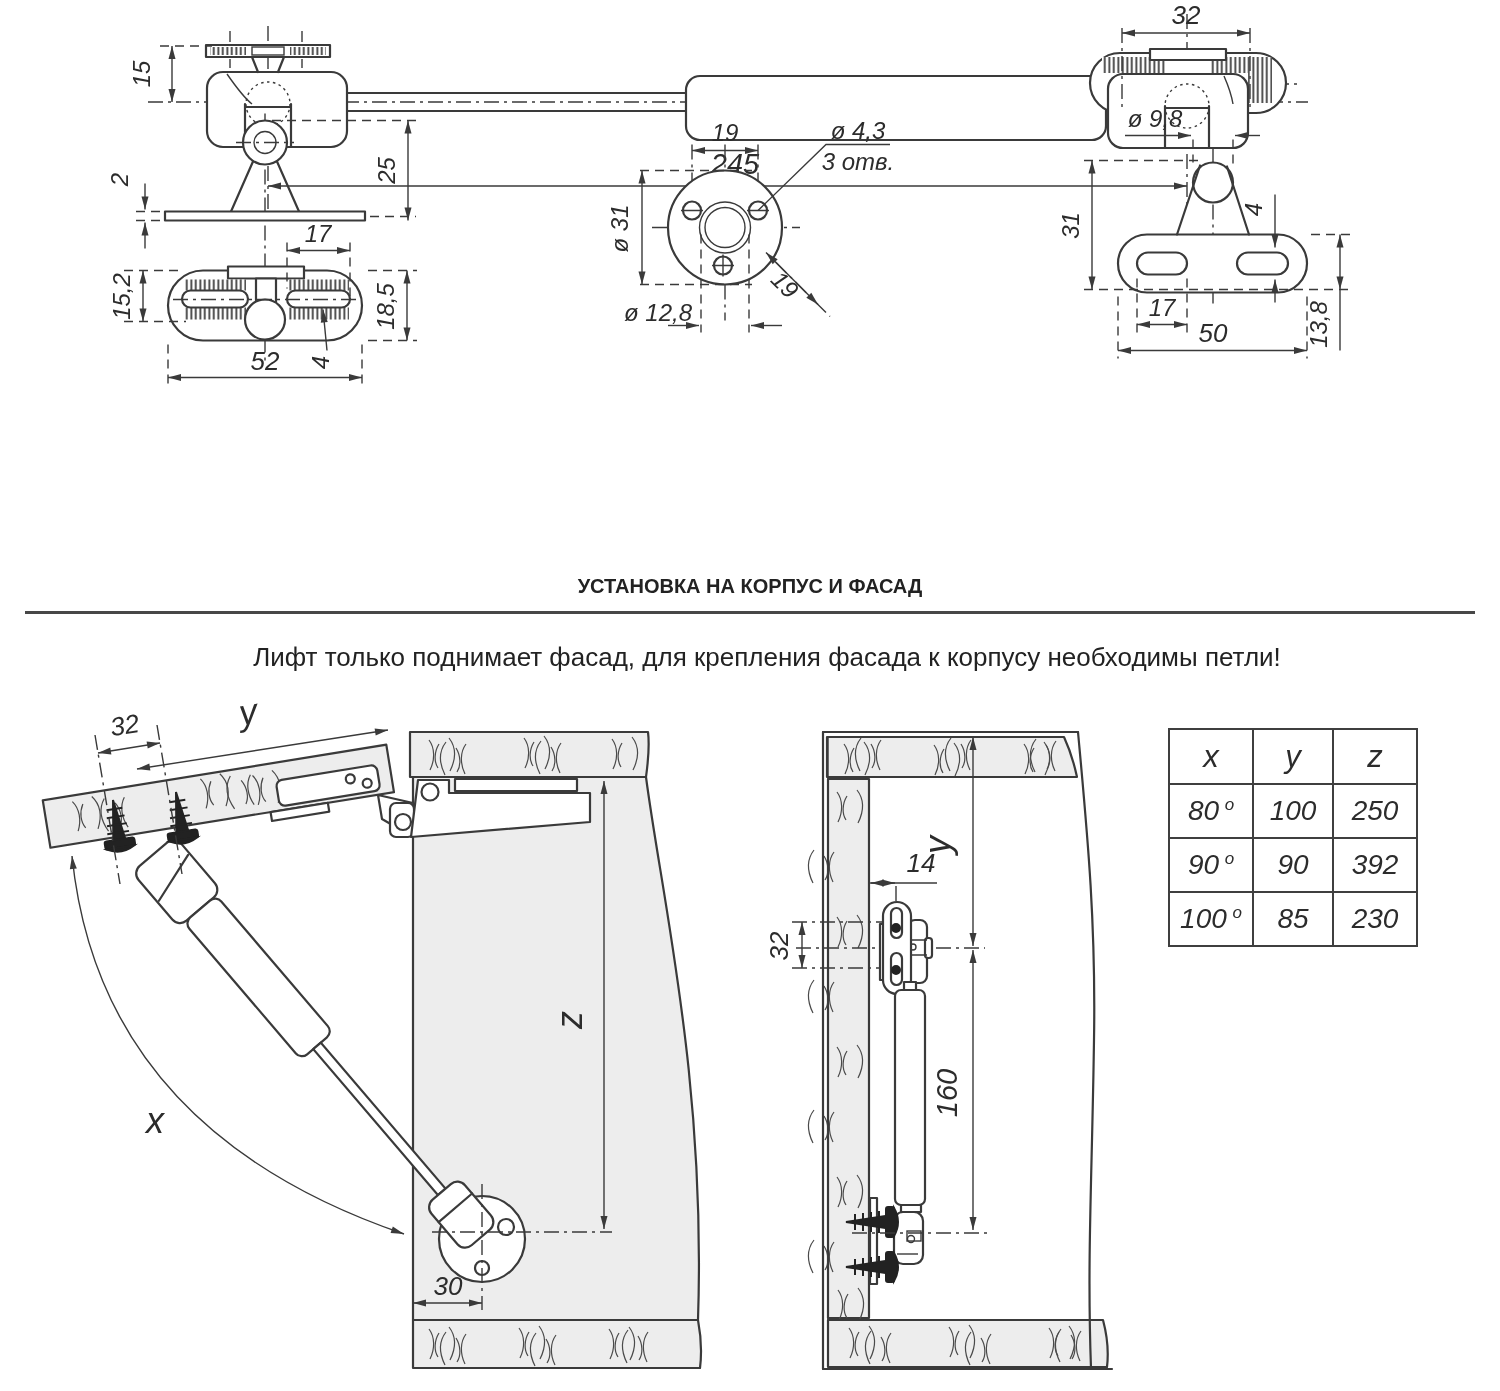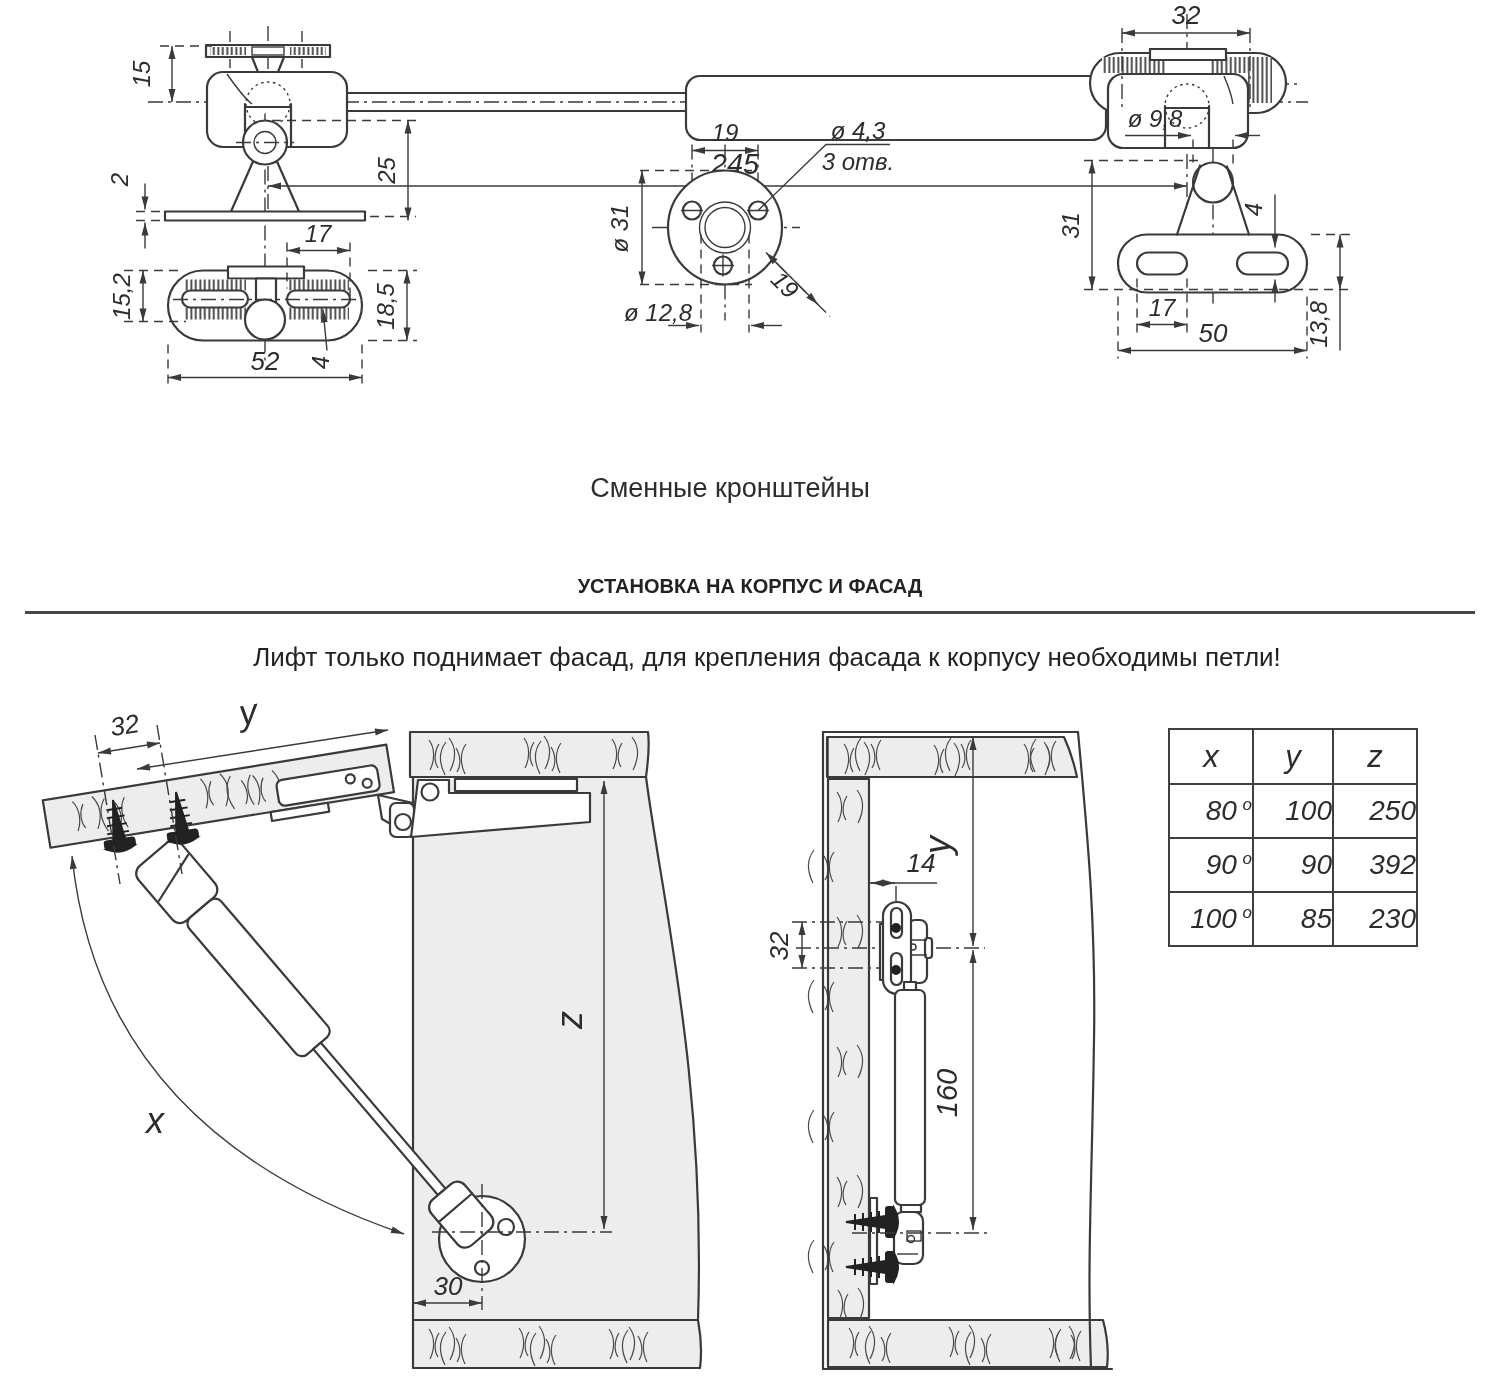--- a/index.html
+++ b/index.html
@@ -29,21 +29,21 @@
            font-weight:bold;font-size:20px;color:#222;}
   .rule{position:absolute;left:25px;top:611px;width:1450px;height:3px;background:#474747;}
   .note{position:absolute;left:0;top:642px;width:100%;text-align:center;
         font-size:26px;color:#222;padding-left:17px;}
   
   .xyz-table{position:absolute;left:1168px;top:728px;border-collapse:collapse;}
   .xyz-table td{border:2.5px solid #3f3f3f;text-align:center;vertical-align:middle;
                 font-style:italic;color:#2c2c2c;font-size:28px;padding:0;}
   .xyz-table .hd td{font-size:31px;height:53px;}
   .xyz-table td.c1{width:82px;} .xyz-table td.c2{width:78px;} .xyz-table td.c3{width:82px;}
-  .xyz-table .r td{height:52px;text-align:right;}
+  .xyz-table .r td{height:52px;}
   .xyz-table sup{font-size:17px;font-style:italic;}
 </style>
 </head>
 <body>
 
 <div id="canvas">
 
 <svg id="svg-top" width="1500" height="215" viewBox="0 0 1500 215">
   <defs>
     <marker id="mE" markerWidth="16" markerHeight="10" refX="15" refY="5" orient="auto" markerUnits="userSpaceOnUse">
@@ -231,21 +231,20 @@
     <path class="tn" d="M1118 458 H1307" marker-start="url(#mS)" marker-end="url(#mE)"></path>
     <text class="d26" x="1213" y="449">50</text>
 
     <path class="tn ds" d="M1311 342 H1350"></path>
     <path class="tn" d="M1340 342 V397" marker-start="url(#mS)" marker-end="url(#mE)"></path>
     <path class="tn" d="M1340 397 V458"></path>
     <text class="d24" transform="rotate(-90 1327 432)" x="1327" y="432">13,8</text>
   </g>
 </svg>
 
-<div class="caption">Сменные кронштейны</div>
 
 <div class="heading">УСТАНОВКА НА КОРПУС И ФАСАД</div>
 <div class="rule"></div>
 <div class="note">Лифт только поднимает фасад, для крепления фасада к корпусу необходимы петли!</div>
 
 <svg id="svg-install" width="1500" height="1391" viewBox="0 0 1500 1391">
 
   <g>
     <path class="gfn" d="M413 777 H646 C662 900 706 1080 698 1320 H413 Z"></path>
     <path class="gf" d="M410 732 H648 C650 748 648 762 646 777 H410 Z"></path>

